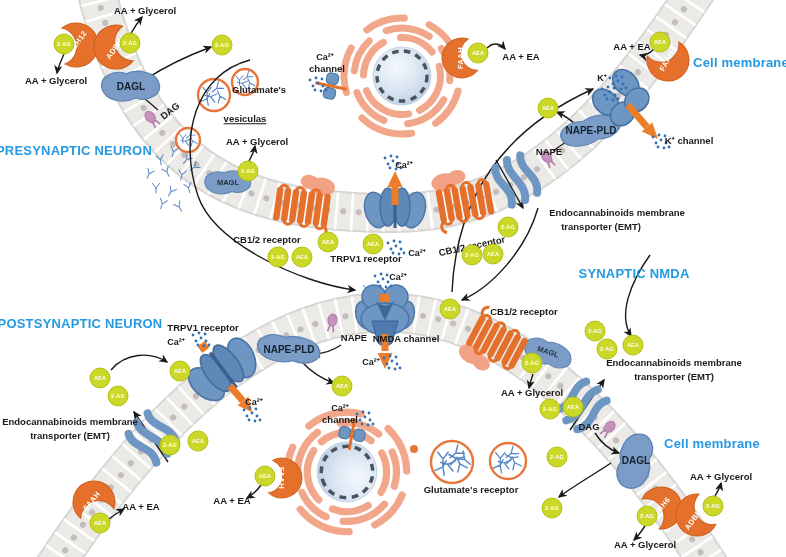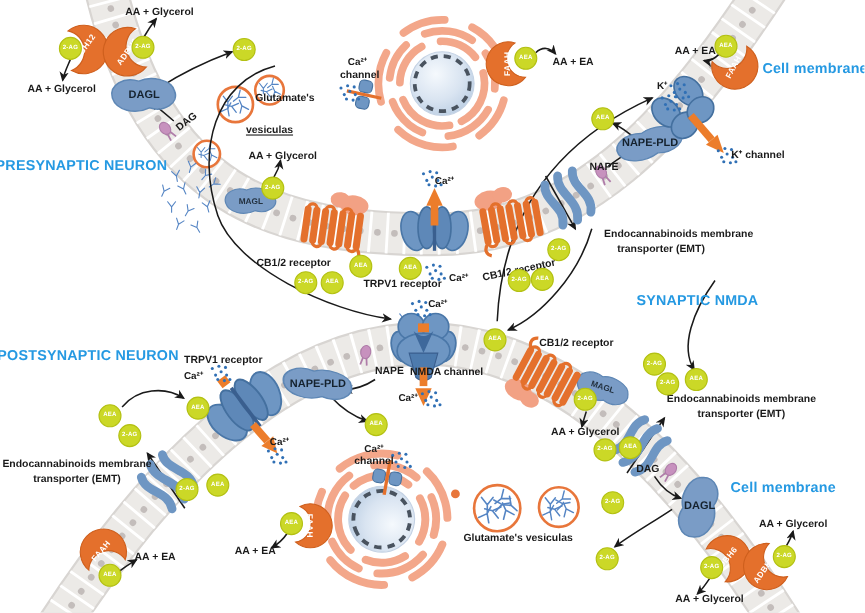--- a/index.html
+++ b/index.html
@@ -318,21 +318,21 @@
       <div class="lbl" style="left: 674px; top: 363px;">Endocannabinoids membrane</div>
       <div class="lbl" style="left: 674px; top: 377px;">transporter (EMT)</div>
       <div class="lbl" style="left: 589px; top: 427px;">DAG</div>
       <div class="lbl onblob" style="left: 636px; top: 461px;">DAGL</div>
       <div class="lbl" style="left: 721px; top: 477px;">AA + Glycerol</div>
       <div class="lbl" style="left: 645px; top: 545px;">AA + Glycerol</div>
       <div class="lbl" style="left: 141px; top: 507px;">AA + EA</div>
       <div class="lbl" style="left: 232px; top: 501px;">AA + EA</div>
       <div class="lbl sm" style="left: 340px; top: 408px;">Ca²⁺</div>
       <div class="lbl" style="left: 340px; top: 420px;">channel</div>
-      <div class="lbl" style="left: 471px; top: 490px;">Glutamate's vesiculas</div>
+      <div class="lbl" style="left: 471px; top: 490px;">Glutamate's receptor</div>
       <div class="lbl enzw" style="left: 76px; top: 45px; transform: translate(-50%, -50%) rotate(-55deg);">ADBH12</div>
       <div class="lbl enzw" style="left: 116px; top: 47px; transform: translate(-50%, -50%) rotate(-55deg);">ADBH6</div>
       <div class="lbl enzw" style="left: 461px; top: 58px; transform: translate(-50%, -50%) rotate(-90deg);">FAAH</div>
       <div class="lbl enzw" style="left: 667px; top: 61px; transform: translate(-50%, -50%) rotate(-62deg);">FAAH</div>
       <div class="lbl enzw" style="left: 92px; top: 501px; transform: translate(-50%, -50%) rotate(-50deg);">FAAH</div>
       <div class="lbl enzw" style="left: 281px; top: 478px; transform: translate(-50%, -50%) rotate(90deg);">FAAH</div>
       <div class="lbl enzw" style="left: 660px; top: 509px; transform: translate(-50%, -50%) rotate(-50deg);">ADBH6</div>
       <div class="lbl enzw" style="left: 696px; top: 516px; transform: translate(-50%, -50%) rotate(-55deg);">ADBH12</div>
       <div class="badge" style="left: 64px; top: 44px;">2-AG</div>
       <div class="badge" style="left: 130px; top: 43px;">2-AG</div>

